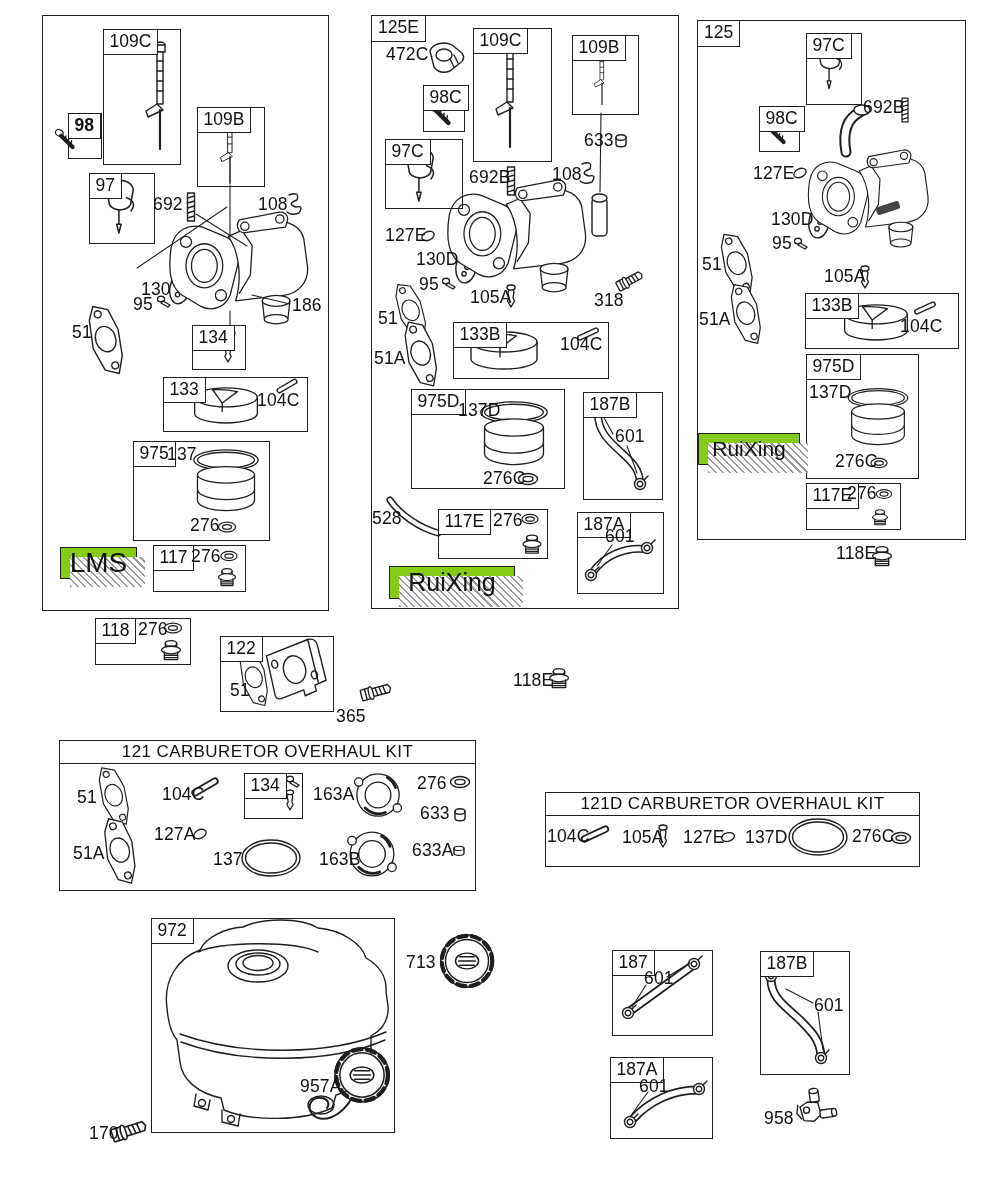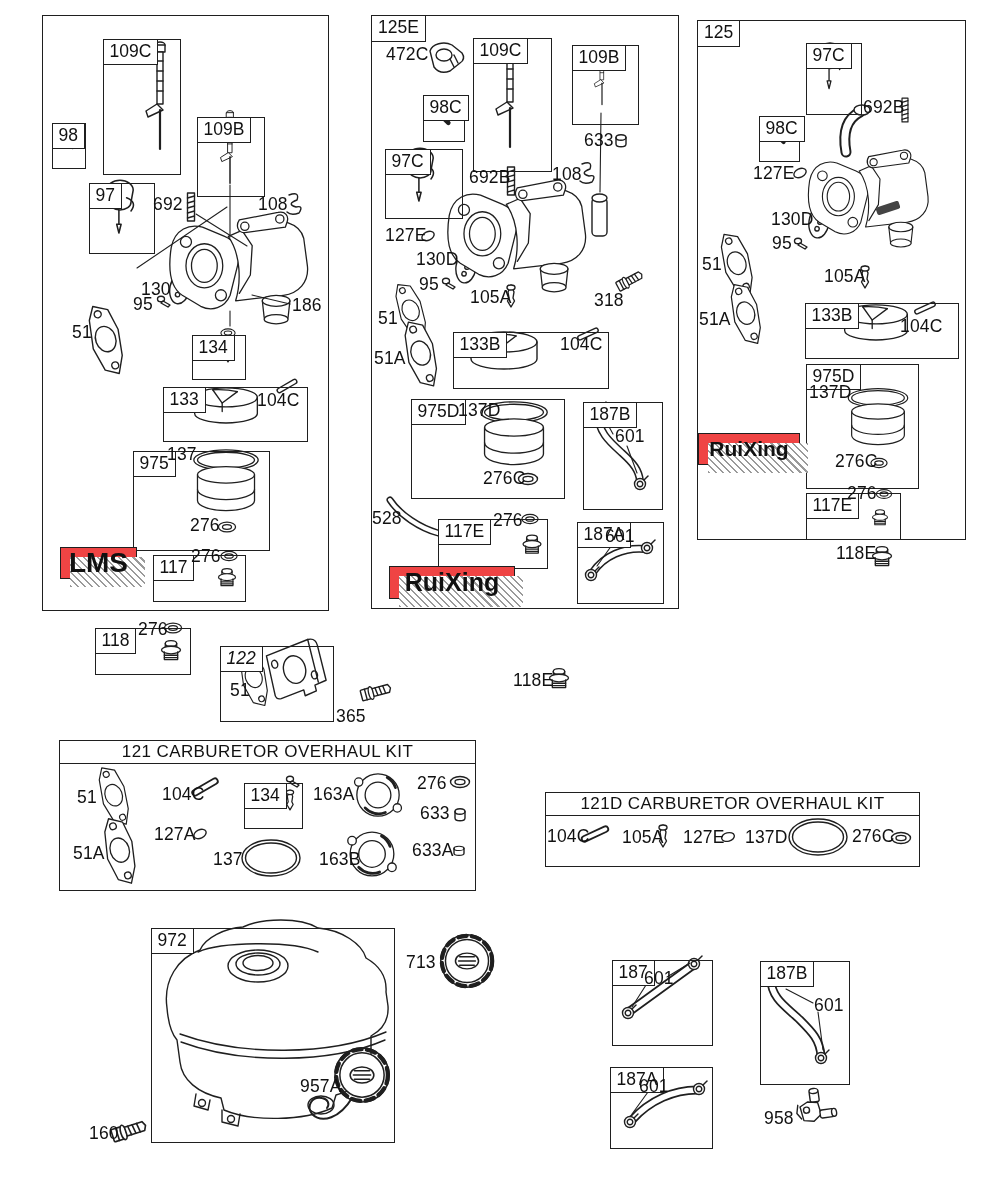--- a/index.html
+++ b/index.html
@@ -1,28 +1,28 @@
 <!DOCTYPE html>
 <html><head>
 <meta charset="utf-8">
 <style>
   html,body{margin:0;padding:0;background:#fff;}
   .canvas{position:relative;width:1005px;height:1200px;background:#fff;
           font-family:"Liberation Sans",sans-serif;color:#111;overflow:hidden;}
   .panel{position:absolute;border:1.5px solid #1f1f1f;background:#fff;z-index:1;}
   .art-layer{position:absolute;left:0;top:0;z-index:2;pointer-events:none;}
-  .pbox{position:absolute;border:1.5px solid #1f1f1f;background:transparent;z-index:3;margin-top:10px;}
+  .pbox{position:absolute;border:1.5px solid #1f1f1f;background:transparent;z-index:3;}
   .tag{position:absolute;left:-1.5px;top:-1.5px;border:1.5px solid #1f1f1f;background:#fff;
        font-size:17.5px;line-height:1;padding:3px 6px 4px;white-space:nowrap;z-index:4;}
   .lbl{position:absolute;font-size:17.5px;line-height:1;white-space:nowrap;z-index:5;letter-spacing:.2px;}
   .kit{position:absolute;border:1.5px solid #1f1f1f;background:transparent;z-index:3;}
   .kit-hdr{height:22px;border-bottom:1.5px solid #1f1f1f;display:flex;align-items:center;
            justify-content:center;font-size:17px;letter-spacing:.4px;white-space:nowrap;}
   .brand{position:absolute;display:flex;align-items:center;justify-content:center;
-         border:1.5px solid #1f1f1f;background:#ef4444;font-weight:700;z-index:6;}
+         border:1.5px solid #1f1f1f;background:#84cc16;font-weight:400;z-index:6;}
   .brand::after{content:"";position:absolute;right:-9px;bottom:-9px;width:100%;height:100%;z-index:-1;
          background:repeating-linear-gradient(45deg,#9a9a9a 0 1.5px,#ffffff 1.5px 5px);}
   .art{stroke:#1f1f1f;stroke-width:1.4;fill:#fff;stroke-linejoin:round;stroke-linecap:round;}
   .art line{fill:none;}
   .nofill{fill:none;}
   .callout{fill:none;stroke-width:1.1;}
 </style>
 </head>
 <body>
 
@@ -349,21 +349,21 @@
       <use href="#clampend" transform="translate(630,1122)"></use>
       <use href="#clampend" transform="translate(699,1089)"></use>
       <line class="callout" x1="648" y1="1092" x2="632" y2="1114"></line>
       <use href="#valve958" transform="translate(815,1113) rotate(-8)"></use>
     </g>
   </svg>
 
   <div class="pbox" style="left:103px;top:29px;width:76px;height:134px;">
       <span class="tag">109C</span>
     </div>
-  <div class="pbox" style="left:52px;top:113px;width:32px;height:44px;">
+  <div class="pbox" style="left:68px;top:113px;width:32px;height:44px;font-weight:bold;">
       <span class="tag">98</span>
     </div>
   <div class="pbox" style="left:197px;top:107px;width:66px;height:78px;">
       <span class="tag">109B</span>
     </div>
   <div class="pbox" style="left:89px;top:173px;width:64px;height:69px;">
       <span class="tag">97</span>
     </div>
   <div class="pbox" style="left:192px;top:325px;width:52px;height:43px;">
       <span class="tag">134</span>
@@ -420,21 +420,21 @@
   <div class="pbox" style="left:806px;top:354px;width:111px;height:123px;">
       <span class="tag">975D</span>
     </div>
   <div class="pbox" style="left:806px;top:483px;width:93px;height:45px;">
       <span class="tag">117E</span>
     </div>
 
   <div class="pbox" style="left:95px;top:618px;width:94px;height:45px;">
       <span class="tag">118</span>
     </div>
-  <div class="pbox" style="left:220px;top:636px;width:112px;height:74px;font-style:italic;">
+  <div class="pbox" style="left:220px;top:636px;width:112px;height:74px;">
       <span class="tag">122</span>
     </div>
 
   <div class="kit" style="left:59px;top:740px;width:415px;height:149px;">
     <div class="kit-hdr">121 CARBURETOR OVERHAUL KIT</div>
   </div>
   <div class="pbox" style="left:244px;top:773px;width:57px;height:44px;">
       <span class="tag">134</span>
     </div>
   <div class="kit" style="left:545px;top:792px;width:373px;height:73px;">
@@ -514,21 +514,21 @@
   <span class="lbl" style="left:412px;top:842px;">633A</span>
 
   <span class="lbl" style="left:547px;top:828px;">104C</span>
   <span class="lbl" style="left:622px;top:829px;">105A</span>
   <span class="lbl" style="left:683px;top:829px;">127E</span>
   <span class="lbl" style="left:745px;top:829px;">137D</span>
   <span class="lbl" style="left:852px;top:828px;">276C</span>
 
   <span class="lbl" style="left:406px;top:954px;">713</span>
   <span class="lbl" style="left:300px;top:1078px;">957A</span>
-  <span class="lbl" style="left:89px;top:1125px;">160</span>
+  <span class="lbl" style="left:89px;top:1125px;">170</span>
   <span class="lbl" style="left:644px;top:970px;">601</span>
   <span class="lbl" style="left:814px;top:997px;">601</span>
   <span class="lbl" style="left:639px;top:1078px;">601</span>
   <span class="lbl" style="left:764px;top:1110px;">958</span>
 
   <div class="brand" style="left:60px;top:547px;width:75px;height:30px;font-size:28px;">LMS</div>
   <div class="brand" style="left:389px;top:566px;width:124px;height:31px;font-size:25px;">RuiXing</div>
   <div class="brand" style="left:698px;top:433px;width:100px;height:30px;font-size:21px;">RuiXing</div>
 
 </div>

